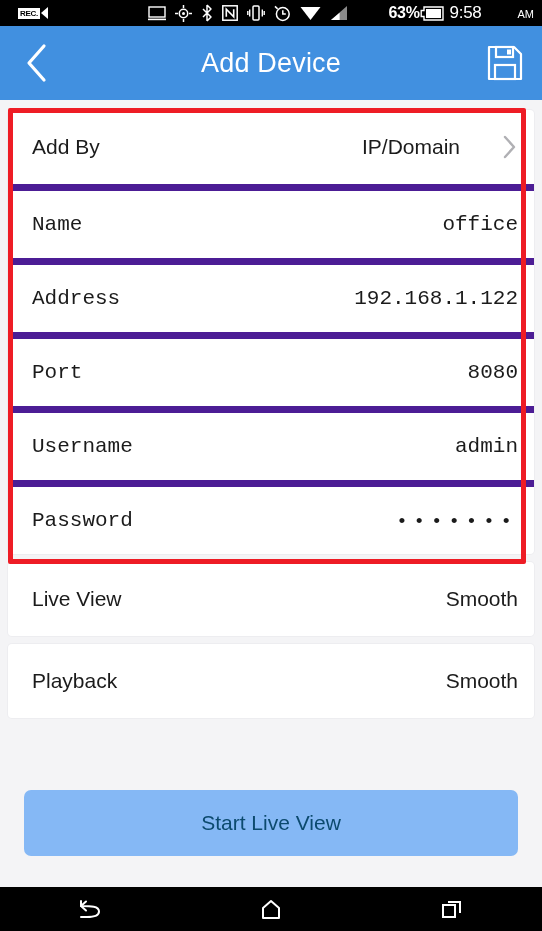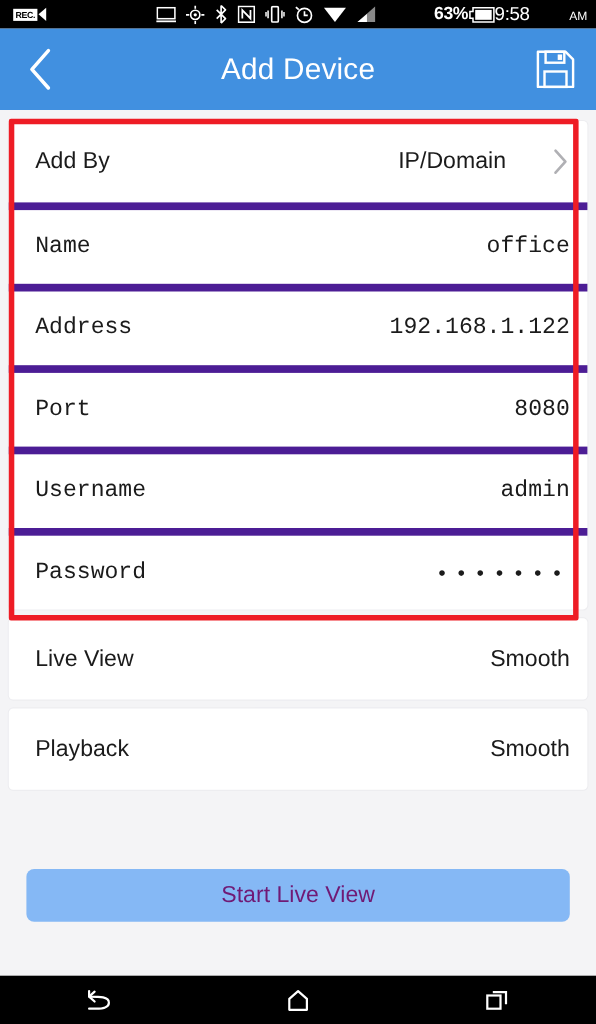--- a/index.html
+++ b/index.html
@@ -26,21 +26,21 @@
     width: 542px;
     height: 26px;
     background: #000;
     display: flex;
     align-items: center;
     color: #fff;
   }
   #status-left {
     display: flex;
     align-items: center;
-    padding-left: 12px;
+    padding-left: 18px;
     gap: 2px;
   }
   #status-right {
     margin-left: auto;
     display: flex;
     align-items: center;
     gap: 0;
     padding-right: 8px;
   }
   .rec-badge {
@@ -73,21 +73,21 @@
   #clock-time {
     font-size: 17px;
     letter-spacing: -0.3px;
   }
   #clock-ampm {
     font-size: 11px;
     letter-spacing: 0px;
     margin-left: -4px;
     padding-left: 36px;
   }
-  .clock-wrap { display: flex; align-items: baseline; gap: 4px; }
+  .clock-wrap { display: flex; align-items: baseline; gap: 4px; margin-left: 6px; }
 
   
   #app-bar {
     position: absolute;
     left: 0; top: 26px;
     width: 542px;
     height: 74px;
     background: #4190e0;
     display: flex;
     align-items: center;
@@ -176,25 +176,25 @@
     pointer-events: none;
     border-radius: 2px;
   }
 
   
   #start-live-view-button {
     position: absolute;
     left: 24px;
     top: 690px;
     width: 494px;
-    height: 48px;
+    height: 66px;
     background: #85b8f5;
     border: none;
     border-radius: 7px;
-    color: #701a75;
+    color: #0c4a6e;
     font-size: 21px;
     font-family: "Liberation Sans", sans-serif;
     cursor: pointer;
   }
 
   
   #nav-bar {
     position: absolute;
     left: 0; top: 887px;
     width: 542px;

